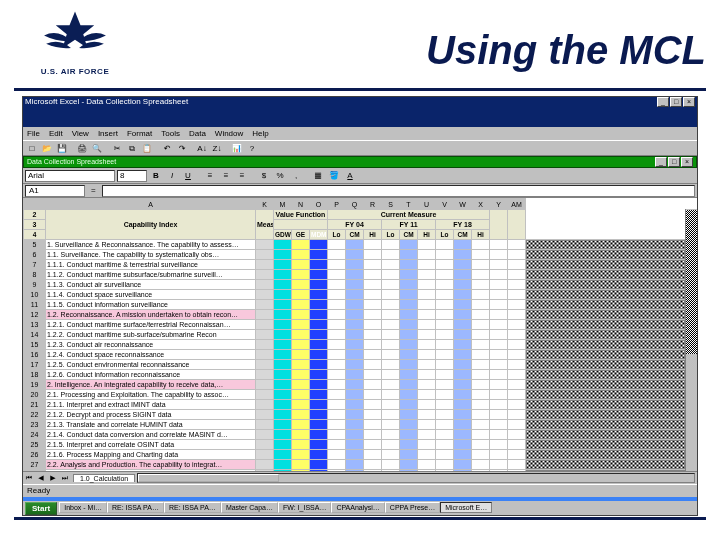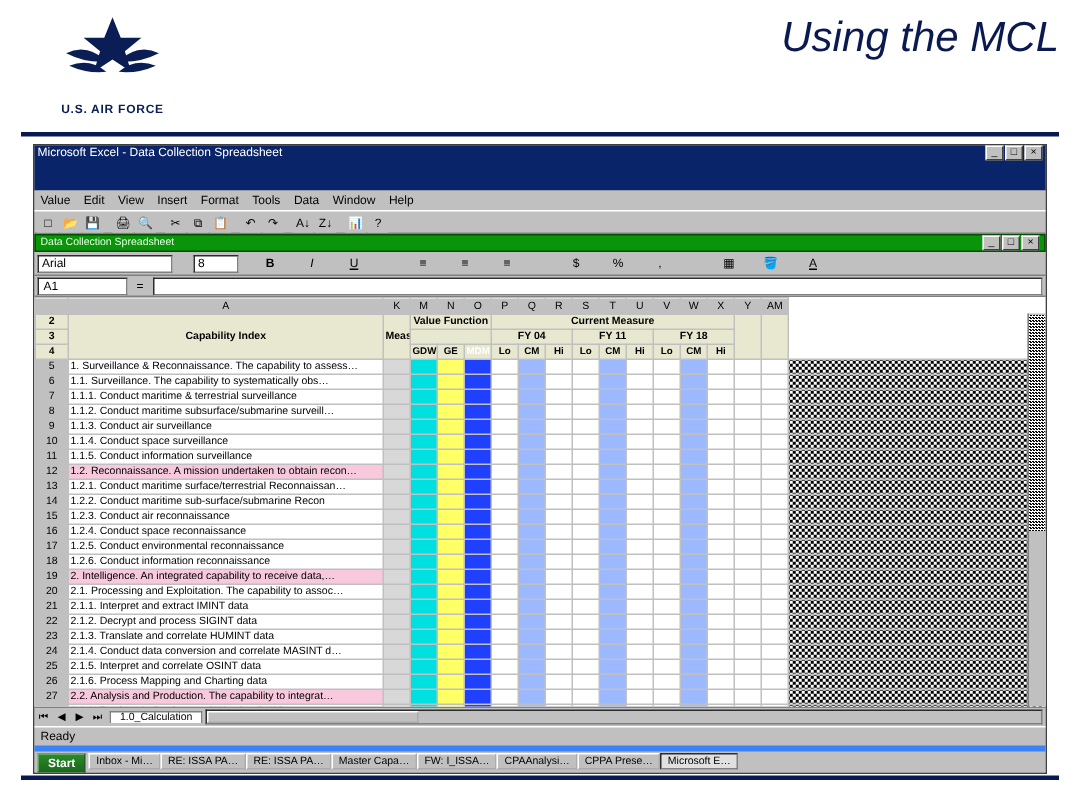--- a/index.html
+++ b/index.html
@@ -2,32 +2,32 @@
 <html><head>
 <meta charset="utf-8">
 <style>
   *{box-sizing:border-box;margin:0;padding:0}
   body{width:720px;height:540px;font-family:Arial,Helvetica,sans-serif;background:#fff;overflow:hidden;font-size:10px}
   .slide{width:720px;height:540px;position:relative}
   .classification{position:absolute;top:4px;right:14px;color:#1e6a1e;font-weight:bold;font-size:16px;letter-spacing:1px}
   .logo{position:absolute;top:8px;left:30px;width:90px;text-align:center}
   .logo svg{width:70px;height:55px}
   .logo-text{font-size:8px;font-weight:bold;color:#0a1e55;margin-top:2px;letter-spacing:.5px}
-  .title{position:absolute;top:10px;right:14px;font-size:28px;font-style:italic;font-weight:normal;color:#0a1a50;text-align:right;line-height:1.1}
+  .title{position:absolute;top:28px;right:14px;font-size:40px;font-style:italic;font-weight:bold;color:#0a1a50;text-align:right;line-height:1.1}
   .title-rule{position:absolute;top:88px;left:14px;right:14px;height:3px;background:#0a1a50}
   .excel{position:absolute;top:96px;left:22px;right:22px;bottom:24px;border:1px solid #404040;background:#c0c0c0;font-family:"MS Sans Serif",Tahoma,sans-serif;display:flex;flex-direction:column}
   .titlebar{height:30px;background:linear-gradient(#0a246a,#0a246a);color:#fff;display:flex;align-items:flex-start;padding:0 2px;font-size:8px}
   .titlebar .tspace{flex:1}
   .winbtn{width:12px;height:10px;background:#c0c0c0;border:1px solid #fff;border-right-color:#404040;border-bottom-color:#404040;margin-left:1px;font-size:7px;text-align:center;line-height:8px;color:#000}
   .menubar{height:13px;background:#c0c0c0;display:flex;padding:0 4px;font-size:8px;align-items:center;color:#000}
   .menubar span{margin-right:9px}
   .toolbar{height:16px;background:#c0c0c0;border-top:1px solid #fff;border-bottom:1px solid #808080;display:flex;align-items:center;padding:0 2px;gap:1px}
   .tbtn{width:14px;height:13px;background:#c0c0c0;border:1px solid #c0c0c0;font-size:8px;text-align:center;line-height:11px}
   .tsep{width:4px}
-  .fmtbar{height:16px;background:#c0c0c0;border-bottom:1px solid #808080;display:flex;align-items:center;padding:0 2px;gap:14px;font-size:8px}
+  .fmtbar{height:16px;background:#c0c0c0;border-bottom:1px solid #808080;display:flex;align-items:center;padding:0 2px;gap:2px;font-size:8px}
   .combo{background:#fff;border:1px inset #808080;padding:0 2px;height:12px;line-height:10px;display:flex;align-items:center}
   .namebox-row{height:14px;background:#c0c0c0;display:flex;align-items:center;border-bottom:1px solid #808080}
   .namebox{width:60px;background:#fff;border:1px inset #808080;height:12px;margin:0 2px;padding:0 3px;font-size:8px;line-height:10px}
   .fx{font-size:8px;margin:0 4px}
   .grid{flex:1;background:#fff;overflow:hidden;display:flex;flex-direction:column;position:relative}
   table{border-collapse:collapse;width:100%;table-layout:fixed}
   th,td{border:1px solid #c0c0c0;font-size:7px;padding:0 1px;height:10px;overflow:hidden;white-space:nowrap;text-overflow:clip}
   th{background:#c0c0c0;font-weight:normal;text-align:center;height:11px}
   .rowhdr{background:#c0c0c0;text-align:center;width:22px;font-size:7px}
   .corner{background:#c0c0c0;width:22px}
@@ -84,21 +84,21 @@
 
 <div class="excel">
   <div class="titlebar">
     <span>Microsoft Excel - Data Collection Spreadsheet</span>
     <span class="tspace"></span>
     <span class="winbtn">_</span>
     <span class="winbtn">□</span>
     <span class="winbtn">×</span>
   </div>
   <div class="menubar" id="menubar">
-        <span>Value</span>
+        <span>File</span>
         <span>Edit</span>
         <span>View</span>
         <span>Insert</span>
         <span>Format</span>
         <span>Tools</span>
         <span>Data</span>
         <span>Window</span>
         <span>Help</span>
       </div>
   <div class="toolbar">

